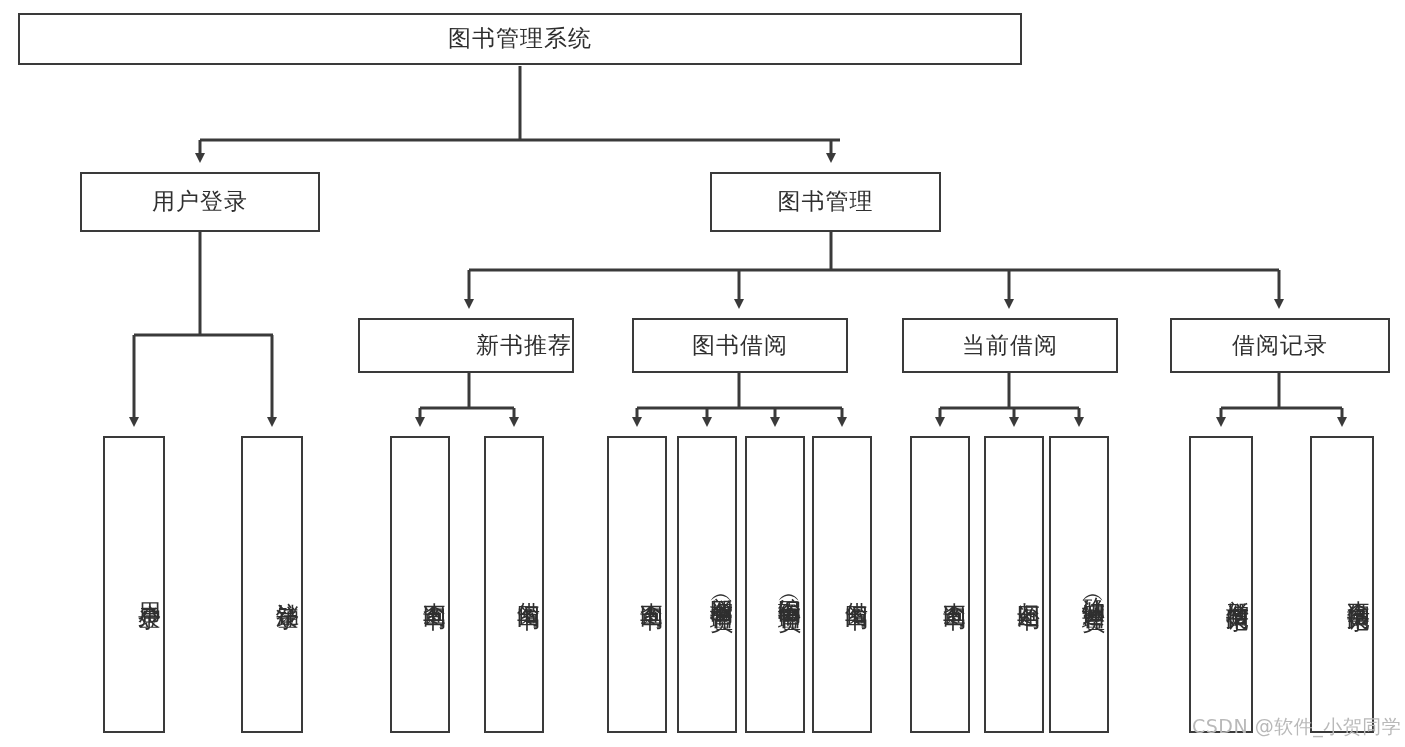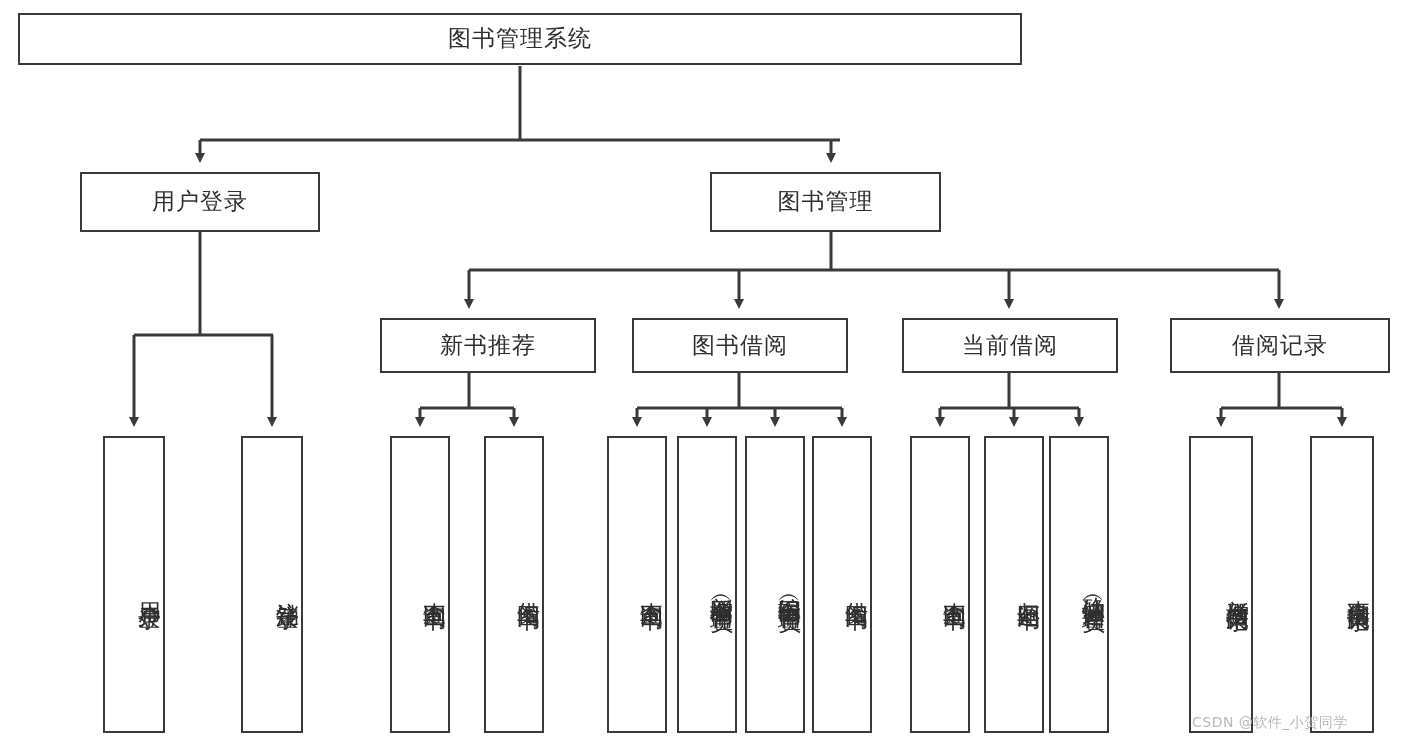--- a/index.html
+++ b/index.html
@@ -52,21 +52,21 @@
   }
   .node-v .vtext {
     writing-mode: vertical-rl;
     text-orientation: upright;
     display: block;
   }
   .watermark {
     position: absolute;
     left: 1192px;
     top: 714px;
-    font-size: 14px;
+    font-size: 19px;
     color: #b9b9b9;
     white-space: nowrap;
     z-index: 3;
     letter-spacing: 0.5px;
   }
 </style>
 </head>
 <body>
 
 <div id="canvas">
@@ -125,21 +125,21 @@
     <span>图书管理系统</span>
   </div>
 
   <div class="node node-h" style="left:80px; top:172px; width:240px; height:60px;">
     <span>用户登录</span>
   </div>
   <div class="node node-h" style="left:710px; top:172px; width:231px; height:60px;">
     <span>图书管理</span>
   </div>
 
-  <div class="node node-h" style="left:380px; top:318px; width:216px; height:55px;">
+  <div class="node node-h" style="left:358px; top:318px; width:216px; height:55px;justify-content:flex-end;">
     <span>新书推荐</span>
   </div>
   <div class="node node-h" style="left:902px; top:318px; width:216px; height:55px;">
     <span>当前借阅</span>
   </div>
   <div class="node node-h" style="left:632px; top:318px; width:216px; height:55px;">
     <span>图书借阅</span>
   </div>
   <div class="node node-h" style="left:1170px; top:318px; width:220px; height:55px;font-family:Liberation Serif, serif;">
     <span>借阅记录</span>

